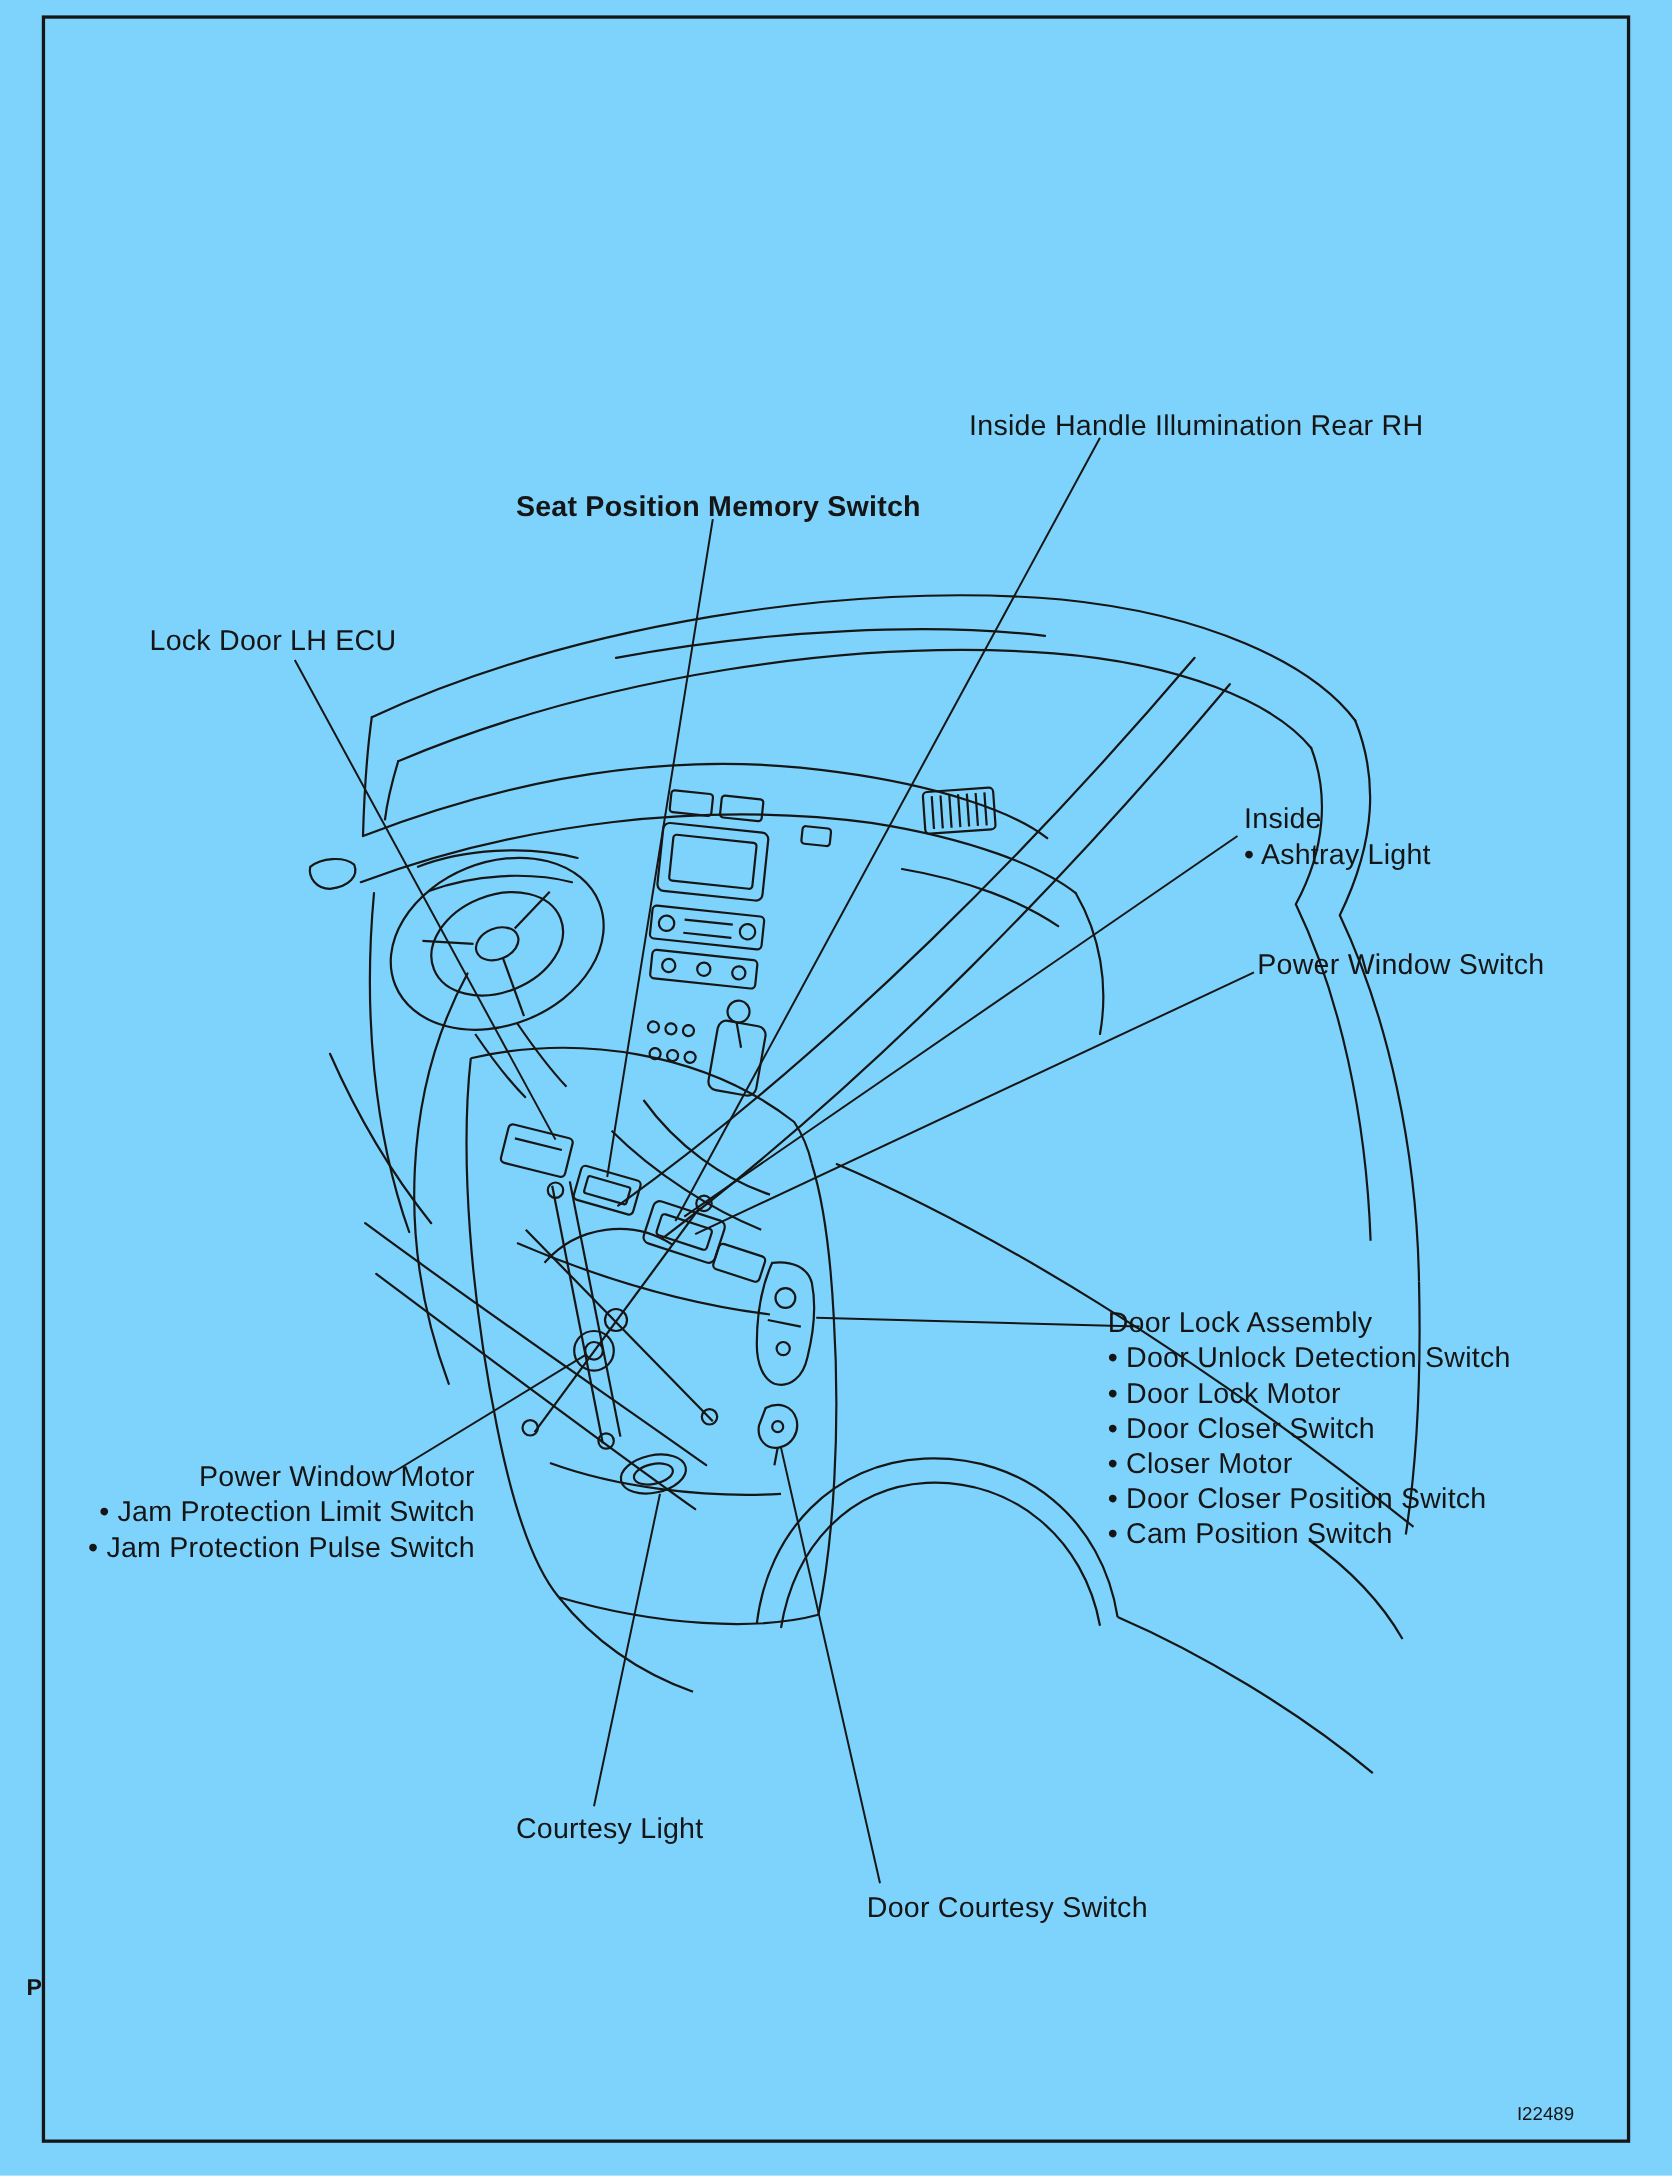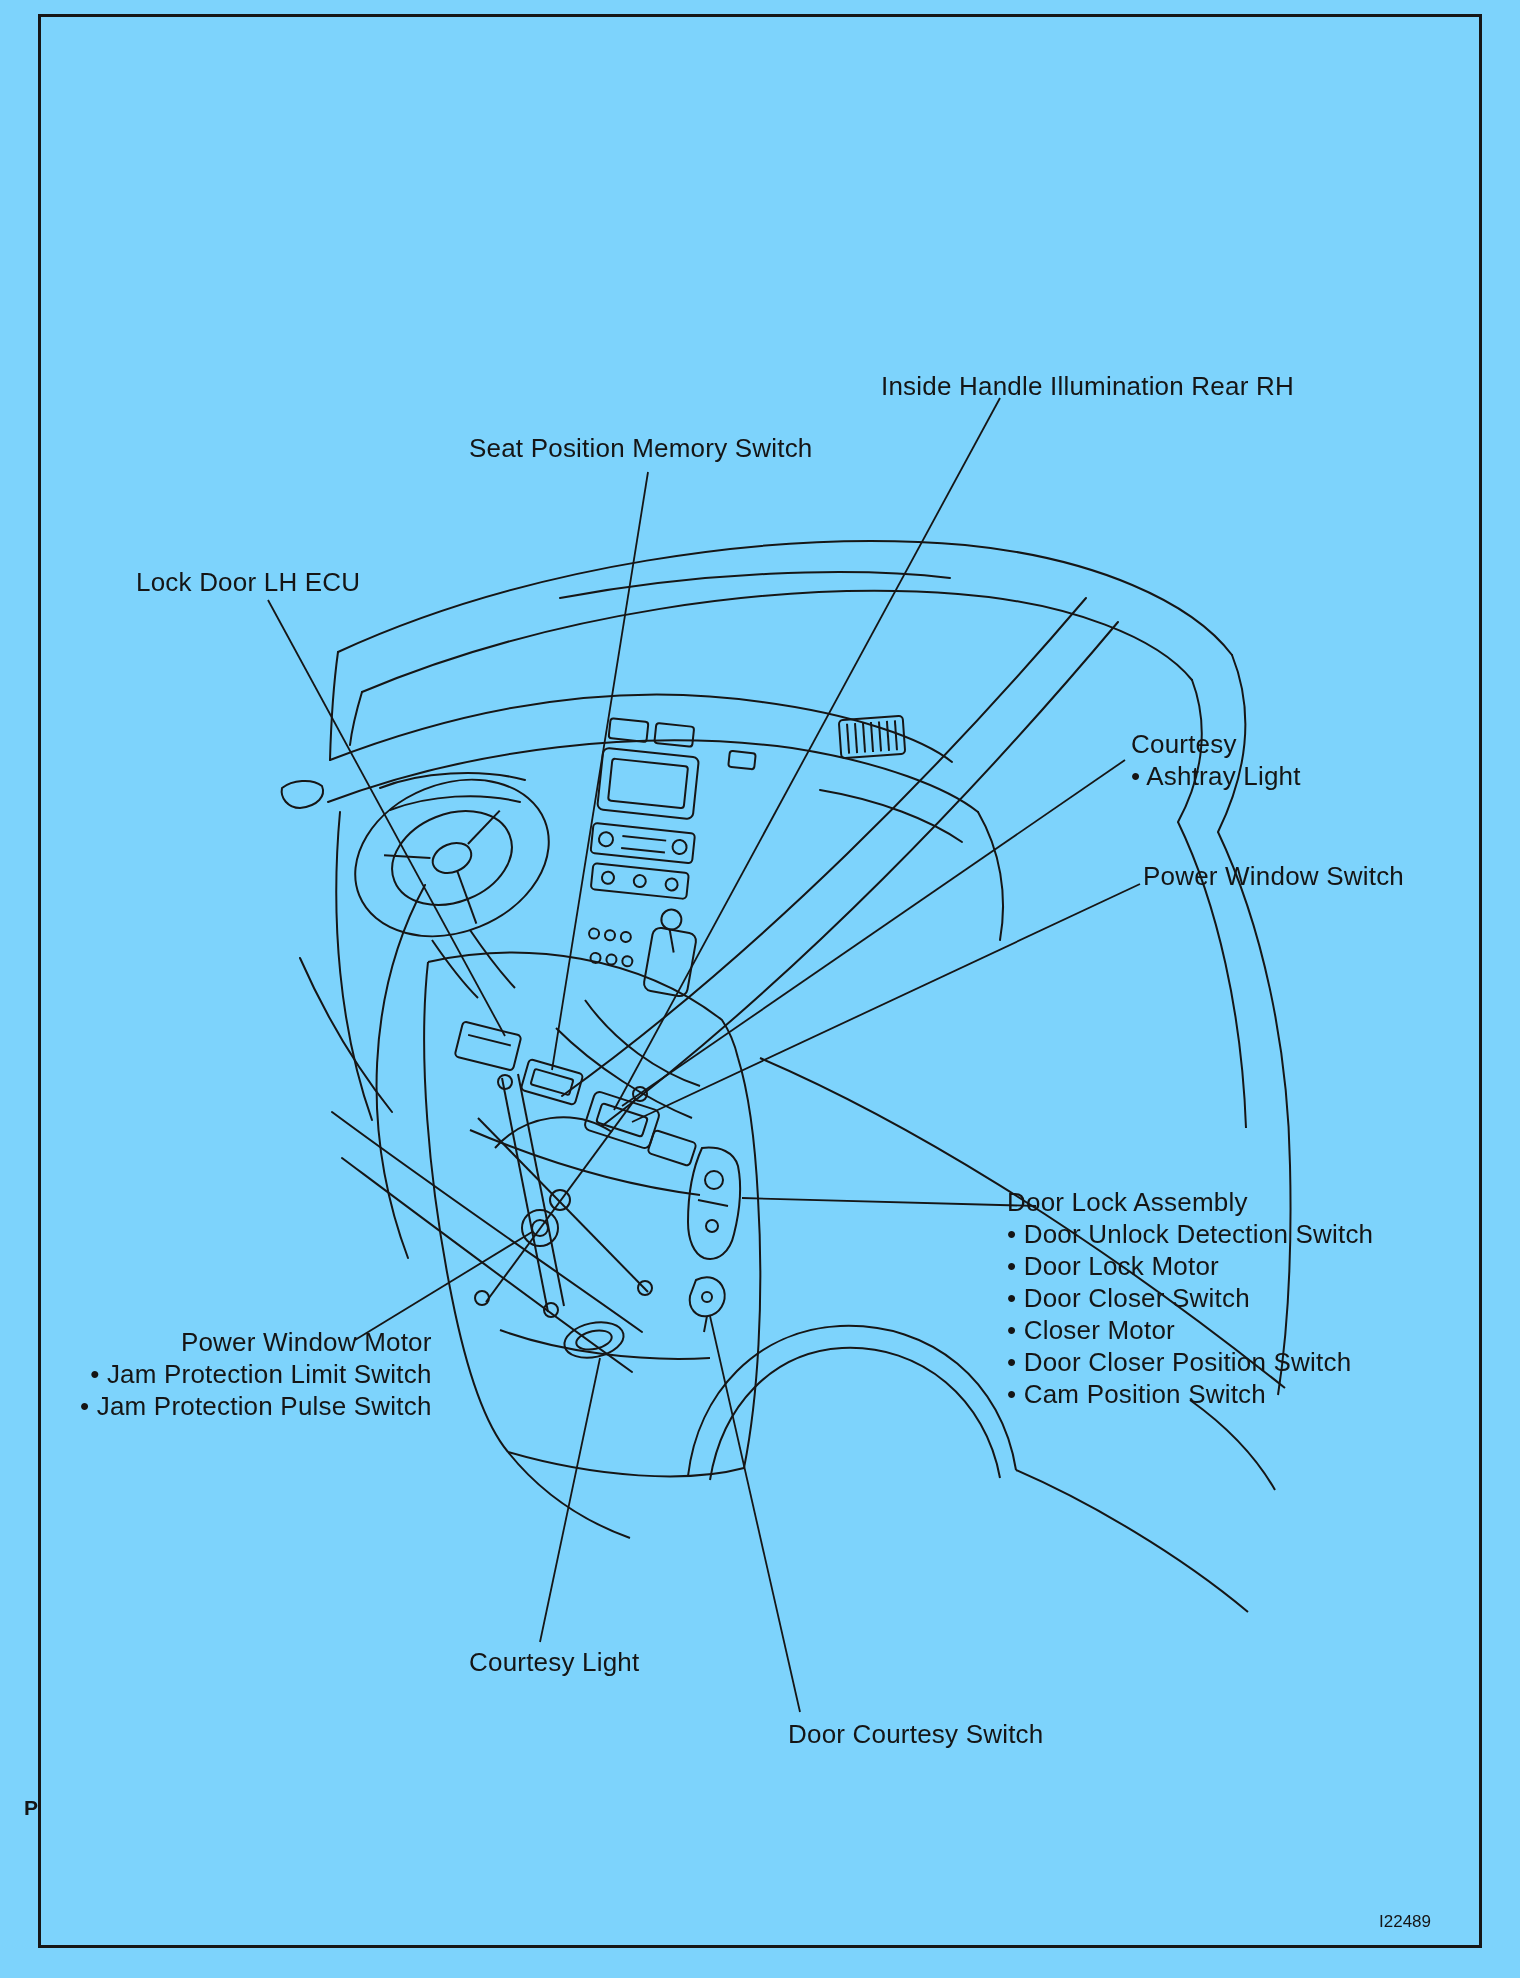--- a/index.html
+++ b/index.html
@@ -233,30 +233,30 @@
       <line x1="355" y1="1340" x2="532" y2="1232"></line>
       <line x1="540" y1="1642" x2="600" y2="1358"></line>
       <line x1="800" y1="1712" x2="710" y2="1316"></line>
     </g>
   </svg>
 
   <div class="label" style="left:881px; top:370px;">
     <div>Inside Handle Illumination Rear RH</div>
   </div>
 
-  <div class="label" style="left:469px; top:432px;">
+  <div class="label" style="left:469px; top:444px;font-weight:bold;">
     <div>Seat Position Memory Switch</div>
   </div>
 
   <div class="label" style="left:136px; top:566px;">
     <div>Lock Door LH ECU</div>
   </div>
 
   <div class="label" style="left:1131px; top:728px;">
-    <div>Courtesy</div>
+    <div>Inside</div>
     <div class="bullet-line">• Ashtray Light</div>
   </div>
 
   <div class="label" style="left:1143px; top:860px;">
     <div>Power Window Switch</div>
   </div>
 
   <div class="label" style="left:1007px; top:1186px;">
     <div>Door Lock Assembly</div>
     <div class="bullet-line">• Door Unlock Detection Switch</div>

